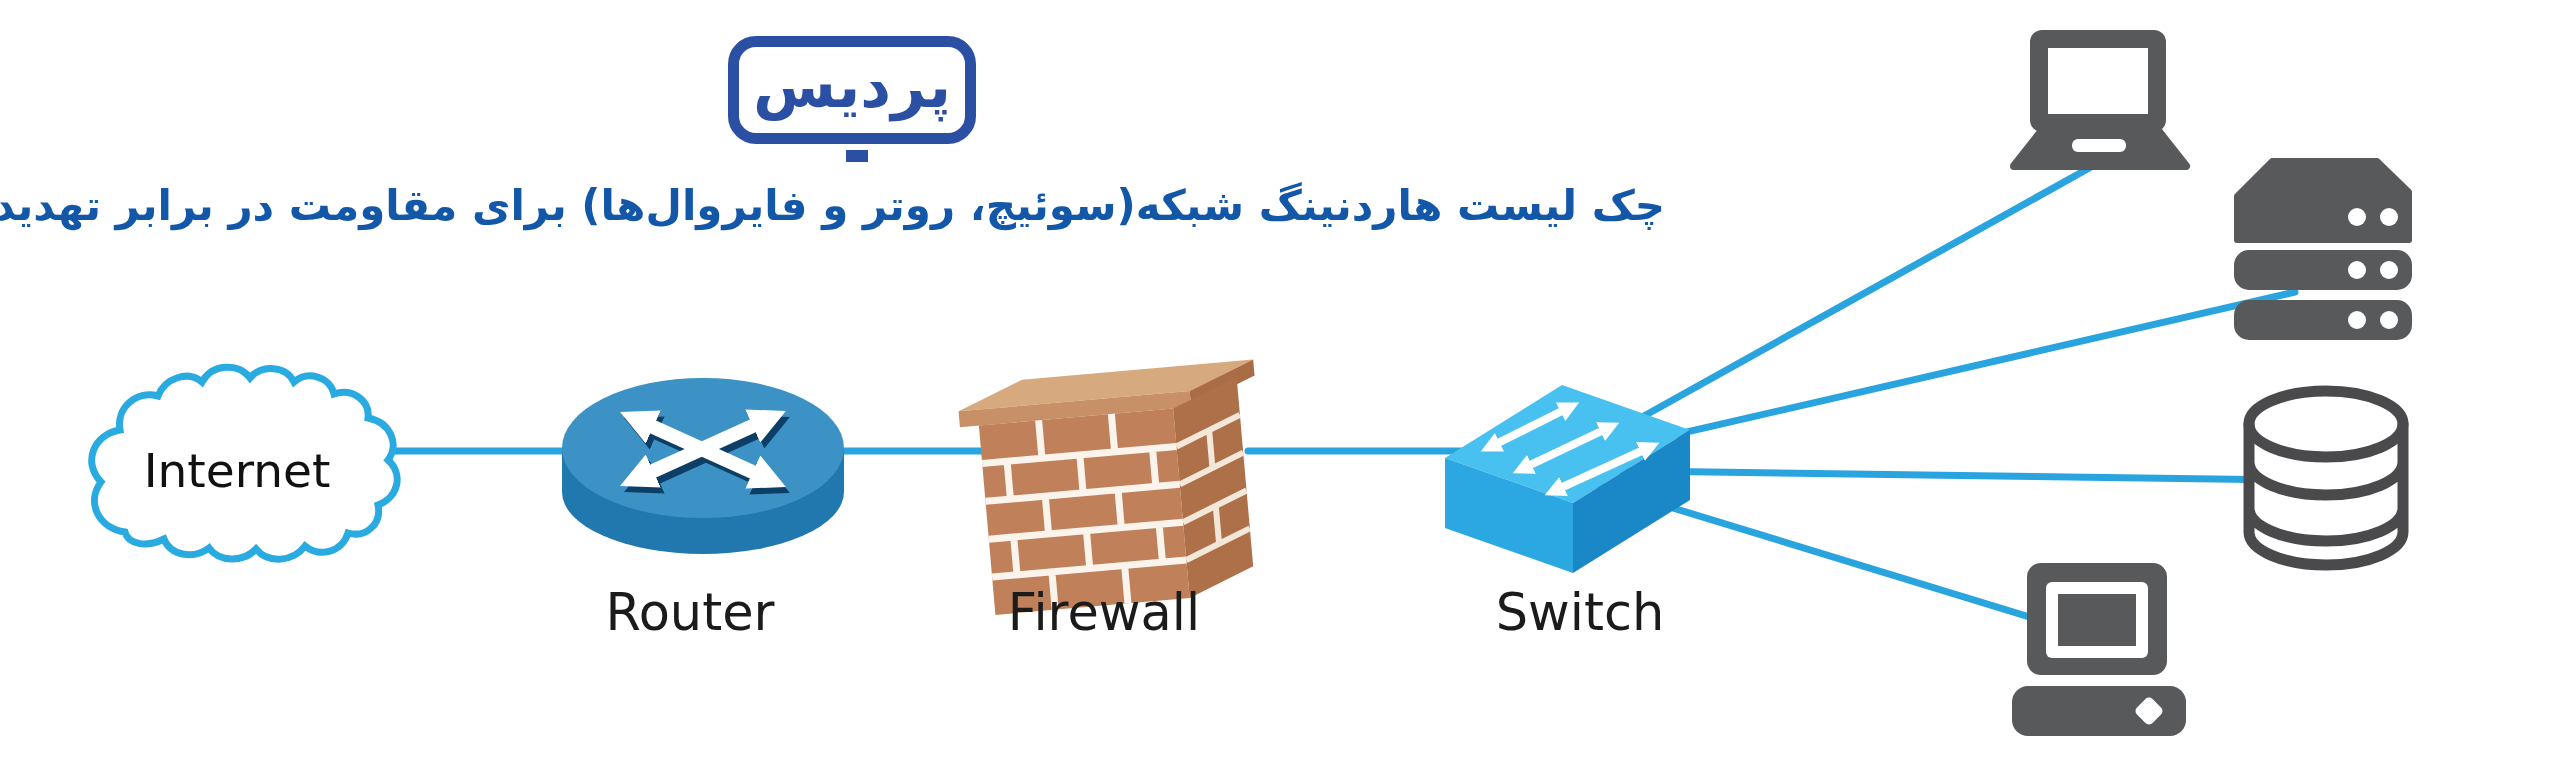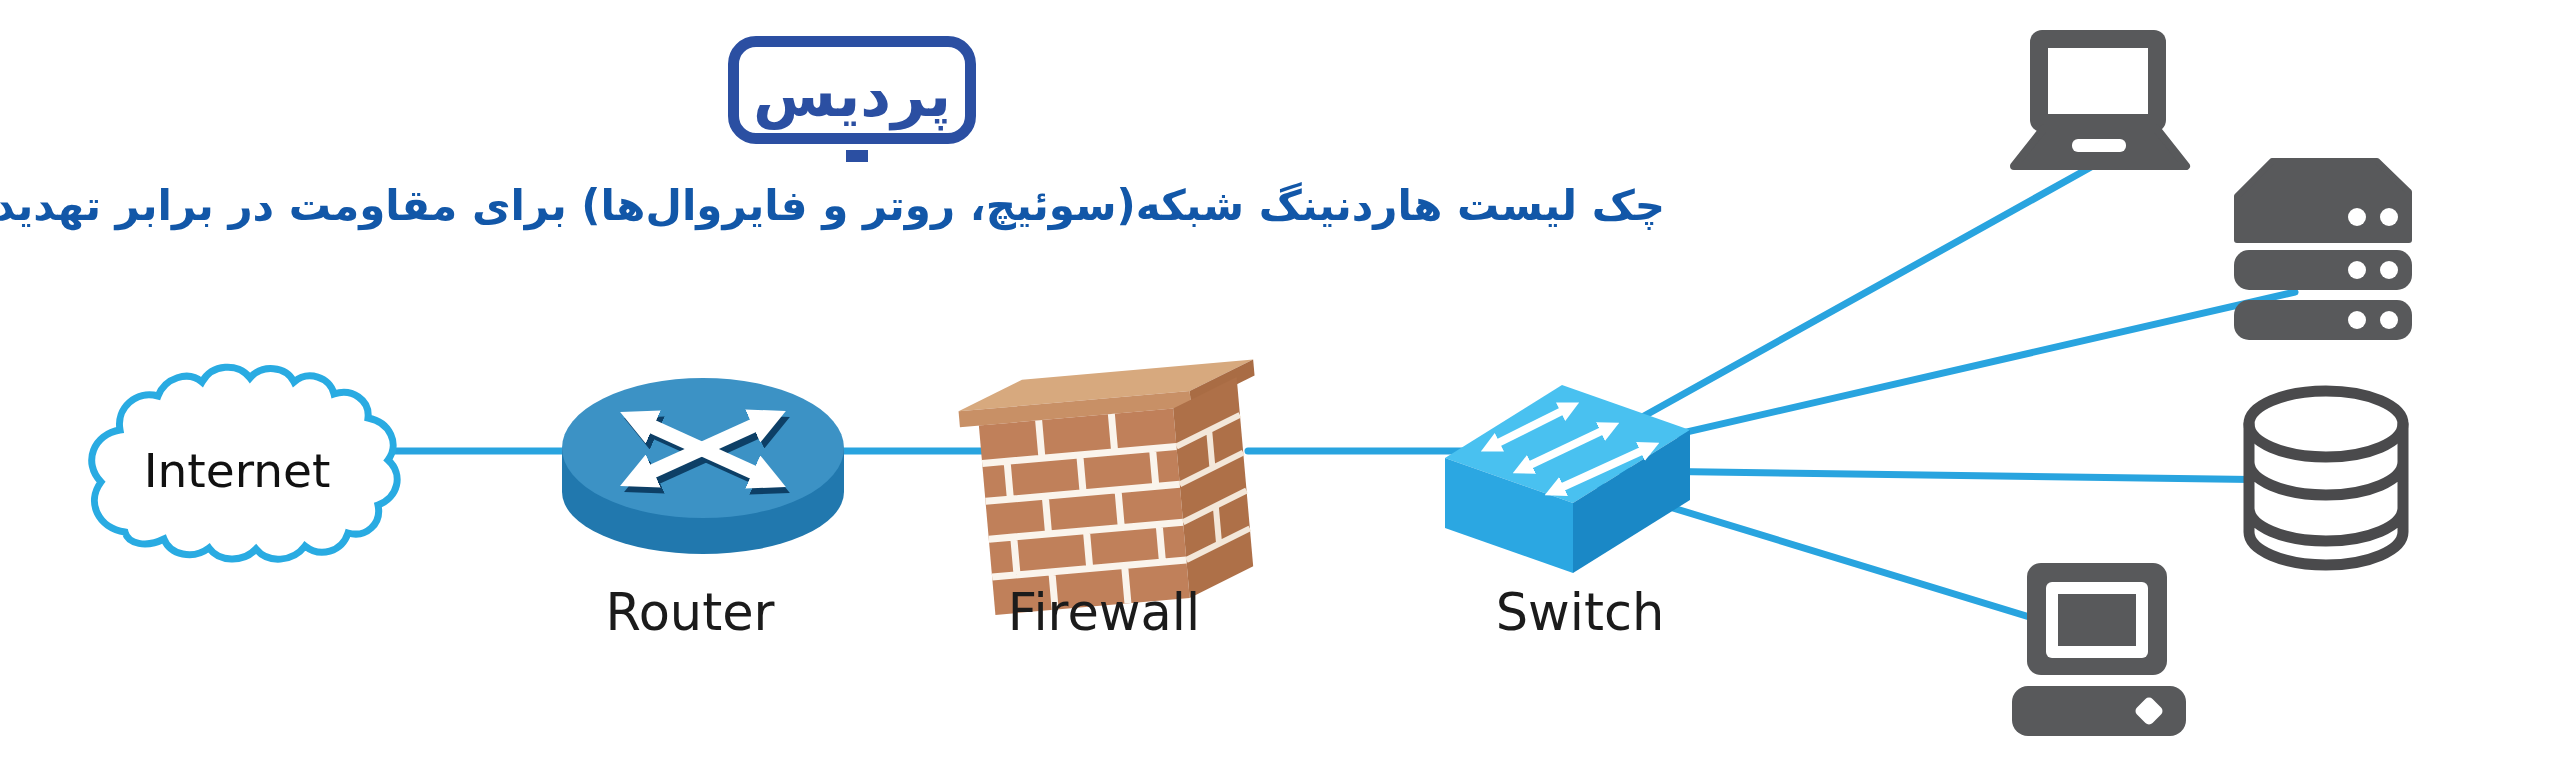--- a/index.html
+++ b/index.html
@@ -1,20 +1,20 @@
 <!DOCTYPE html>
 <html><head>
 <meta charset="utf-8">
 <style>
   html,body{margin:0;padding:0;background:#ffffff;}
   .stage{position:relative;width:2560px;height:757px;background:#ffffff;overflow:hidden;
          font-family:"DejaVu Sans",sans-serif;}
   .logo{position:absolute;left:728px;top:36px;width:248px;height:108px;
         border:11px solid #2B4FA2;border-radius:28px;box-sizing:border-box;
-        display:flex;align-items:flex-end;justify-content:center;background:#ffffff;}
+        display:flex;align-items:center;justify-content:center;background:#ffffff;}
   .logo-text{font-weight:bold;font-size:60px;color:#2B4FA2;line-height:1;padding-bottom:8px;direction:rtl;}
   .logo-dash{position:absolute;left:846px;top:150px;width:22px;height:12px;background:#2B4FA2;}
   .title{position:absolute;left:0;top:181px;width:1665px;margin:0;text-align:center;direction:rtl;
          font-weight:bold;font-size:42px;color:#1257A8;white-space:nowrap;}
   svg.diagram{position:absolute;left:0;top:0;}
   text.node-label{font-family:"DejaVu Sans",sans-serif;font-size:51px;fill:#1B1B1B;text-anchor:middle;}
   text.cloud-label{font-family:"DejaVu Sans",sans-serif;font-size:47px;fill:#111111;text-anchor:middle;}
 </style>
 </head>
 <body>

